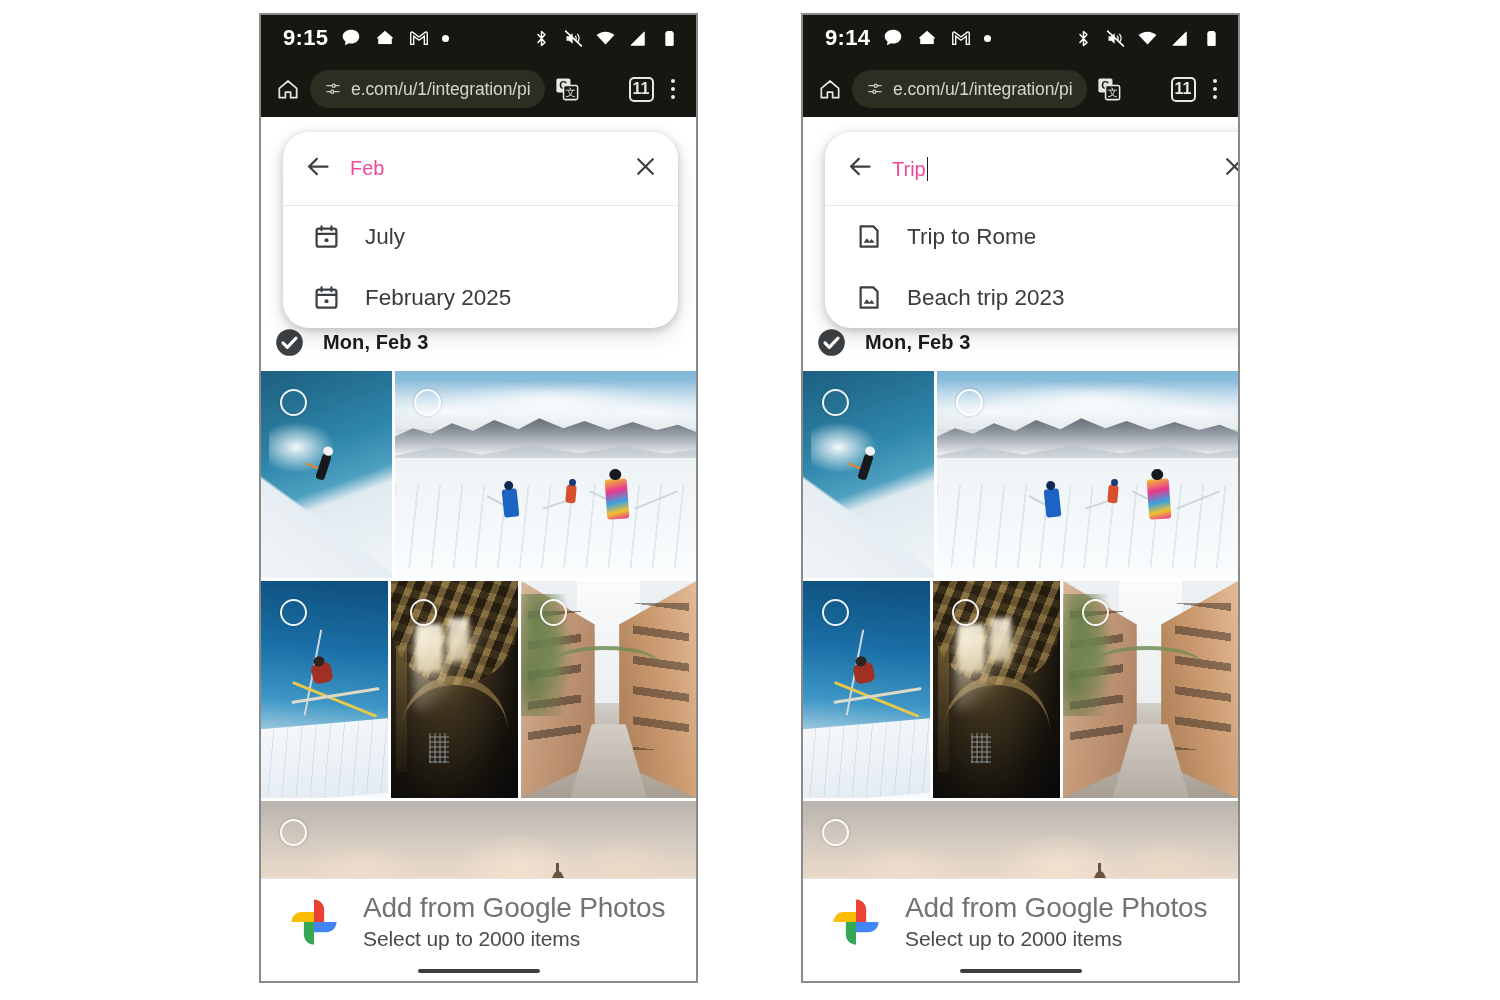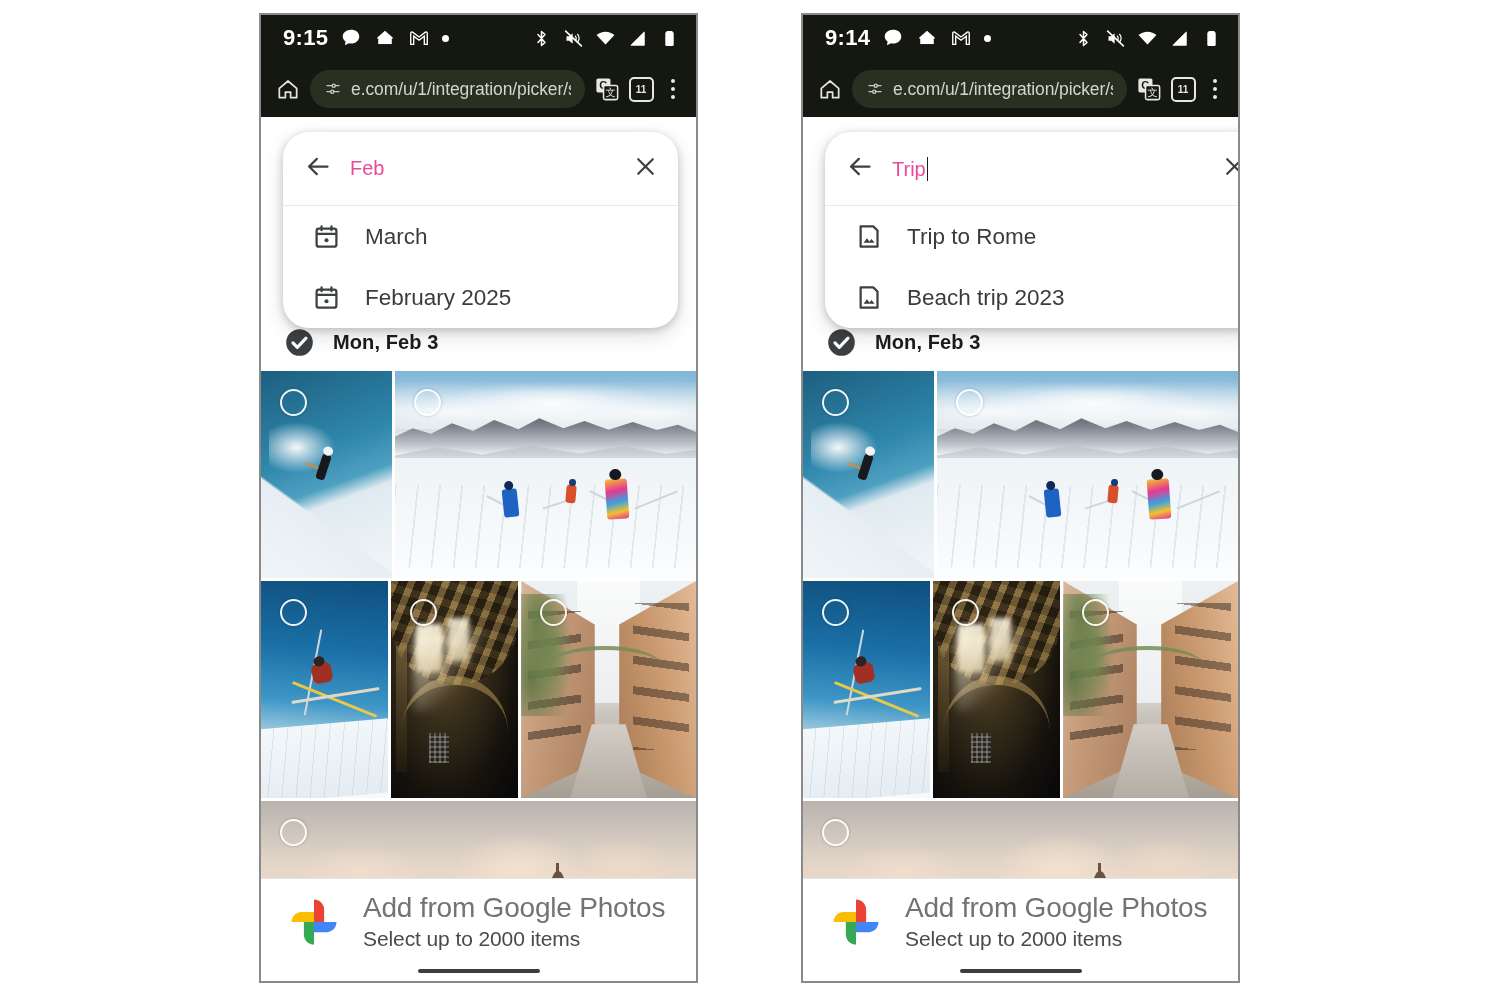--- a/index.html
+++ b/index.html
@@ -51,22 +51,22 @@
   }
   .omni-ic { flex: 0 0 auto; width: 18px; height: 18px; }
   .omni-text {
     color: #d2d6cb; font-size: 17.5px;
     white-space: nowrap; overflow: hidden;
     letter-spacing: -.1px;
   }
   .tb-ic { flex: 0 0 auto; display:flex; align-items:center; justify-content:center; }
   .tabcount {
     width: 25px; height: 25px; border: 2.2px solid #e6e8e1; border-radius: 5px;
-    color: #e6e8e1; font-size: 10px; font-weight: bold;
-    display: flex; align-items: center; justify-content: center;
+    color: #e6e8e1; font-size: 16px; font-weight: bold;
+    display: flex; align-items: center; justify-content: center; margin-left: 40px;
   }
   .kebab { display: flex; flex-direction: column; gap: 3.5px; padding: 3px 8px; }
   .kebab i { width: 4.5px; height: 4.5px; border-radius: 50%; background: #e6e8e1; display:block; }
 
   
   .appbody { position: relative; height: 868px; background: #ffffff; overflow: hidden; }
 
   
   .searchcard {
     position: absolute; z-index: 30;
@@ -96,21 +96,21 @@
     padding: 0 22px 0 30px; gap: 25px;
   }
   .sugg-label { font-size: 22.5px; color: #3b3b3b; }
   .sugg-ic { width: 27px; height: 27px; flex: 0 0 auto; }
 
   
   .daterow {
     position: absolute; left: 0; right: 0; top: 196px;
     height: 58px; background: #fff;
     display: flex; align-items: center; gap: 19px;
-    padding-left: 24px; z-index: 10;
+    padding-left: 14px; z-index: 10;
   }
   .check-ic { width: 29px; height: 29px; flex: 0 0 auto; }
   .date-label { font-size: 20px; font-weight: bold; color: #1c1c1c; letter-spacing: .1px; }
 
   
   .grid { position: absolute; left: 0; right: 0; top: 254px; bottom: 0; }
   .grow { display: flex; gap: 3px; margin-bottom: 3px; }
   .cell { position: relative; overflow: hidden; }
   .sel {
     position: absolute; left: 19px; top: 18px;
@@ -448,21 +448,21 @@
                 <path d="M5 5l14 14M19 5 5 19" stroke="#3c4043" stroke-width="2.1" stroke-linecap="round"></path>
               </svg></span>
           </div>
           <div class="sugg">
             <span class="sugg-ic"><svg class="" width="27" height="27" viewBox="0 0 24 24" fill="none" xmlns="http://www.w3.org/2000/svg">
                 <rect x="3.2" y="5" width="17.6" height="16" rx="2" stroke="#3c4043" stroke-width="2" fill="none"></rect>
                 <path d="M3.2 9.6h17.6" stroke="#3c4043" stroke-width="2"></path>
                 <path d="M7.6 3v3.4M16.4 3v3.4" stroke="#3c4043" stroke-width="2" stroke-linecap="round"></path>
                 <circle cx="12" cy="15.4" r="1.8" fill="#3c4043"></circle>
               </svg></span>
-            <span class="sugg-label">March</span>
+            <span class="sugg-label">July</span>
           </div>
           <div class="sugg">
             <span class="sugg-ic"><svg class="" width="27" height="27" viewBox="0 0 24 24" fill="none" xmlns="http://www.w3.org/2000/svg">
                 <rect x="3.2" y="5" width="17.6" height="16" rx="2" stroke="#3c4043" stroke-width="2" fill="none"></rect>
                 <path d="M3.2 9.6h17.6" stroke="#3c4043" stroke-width="2"></path>
                 <path d="M7.6 3v3.4M16.4 3v3.4" stroke="#3c4043" stroke-width="2" stroke-linecap="round"></path>
                 <circle cx="12" cy="15.4" r="1.8" fill="#3c4043"></circle>
               </svg></span>
             <span class="sugg-label">February 2025</span>
           </div>

